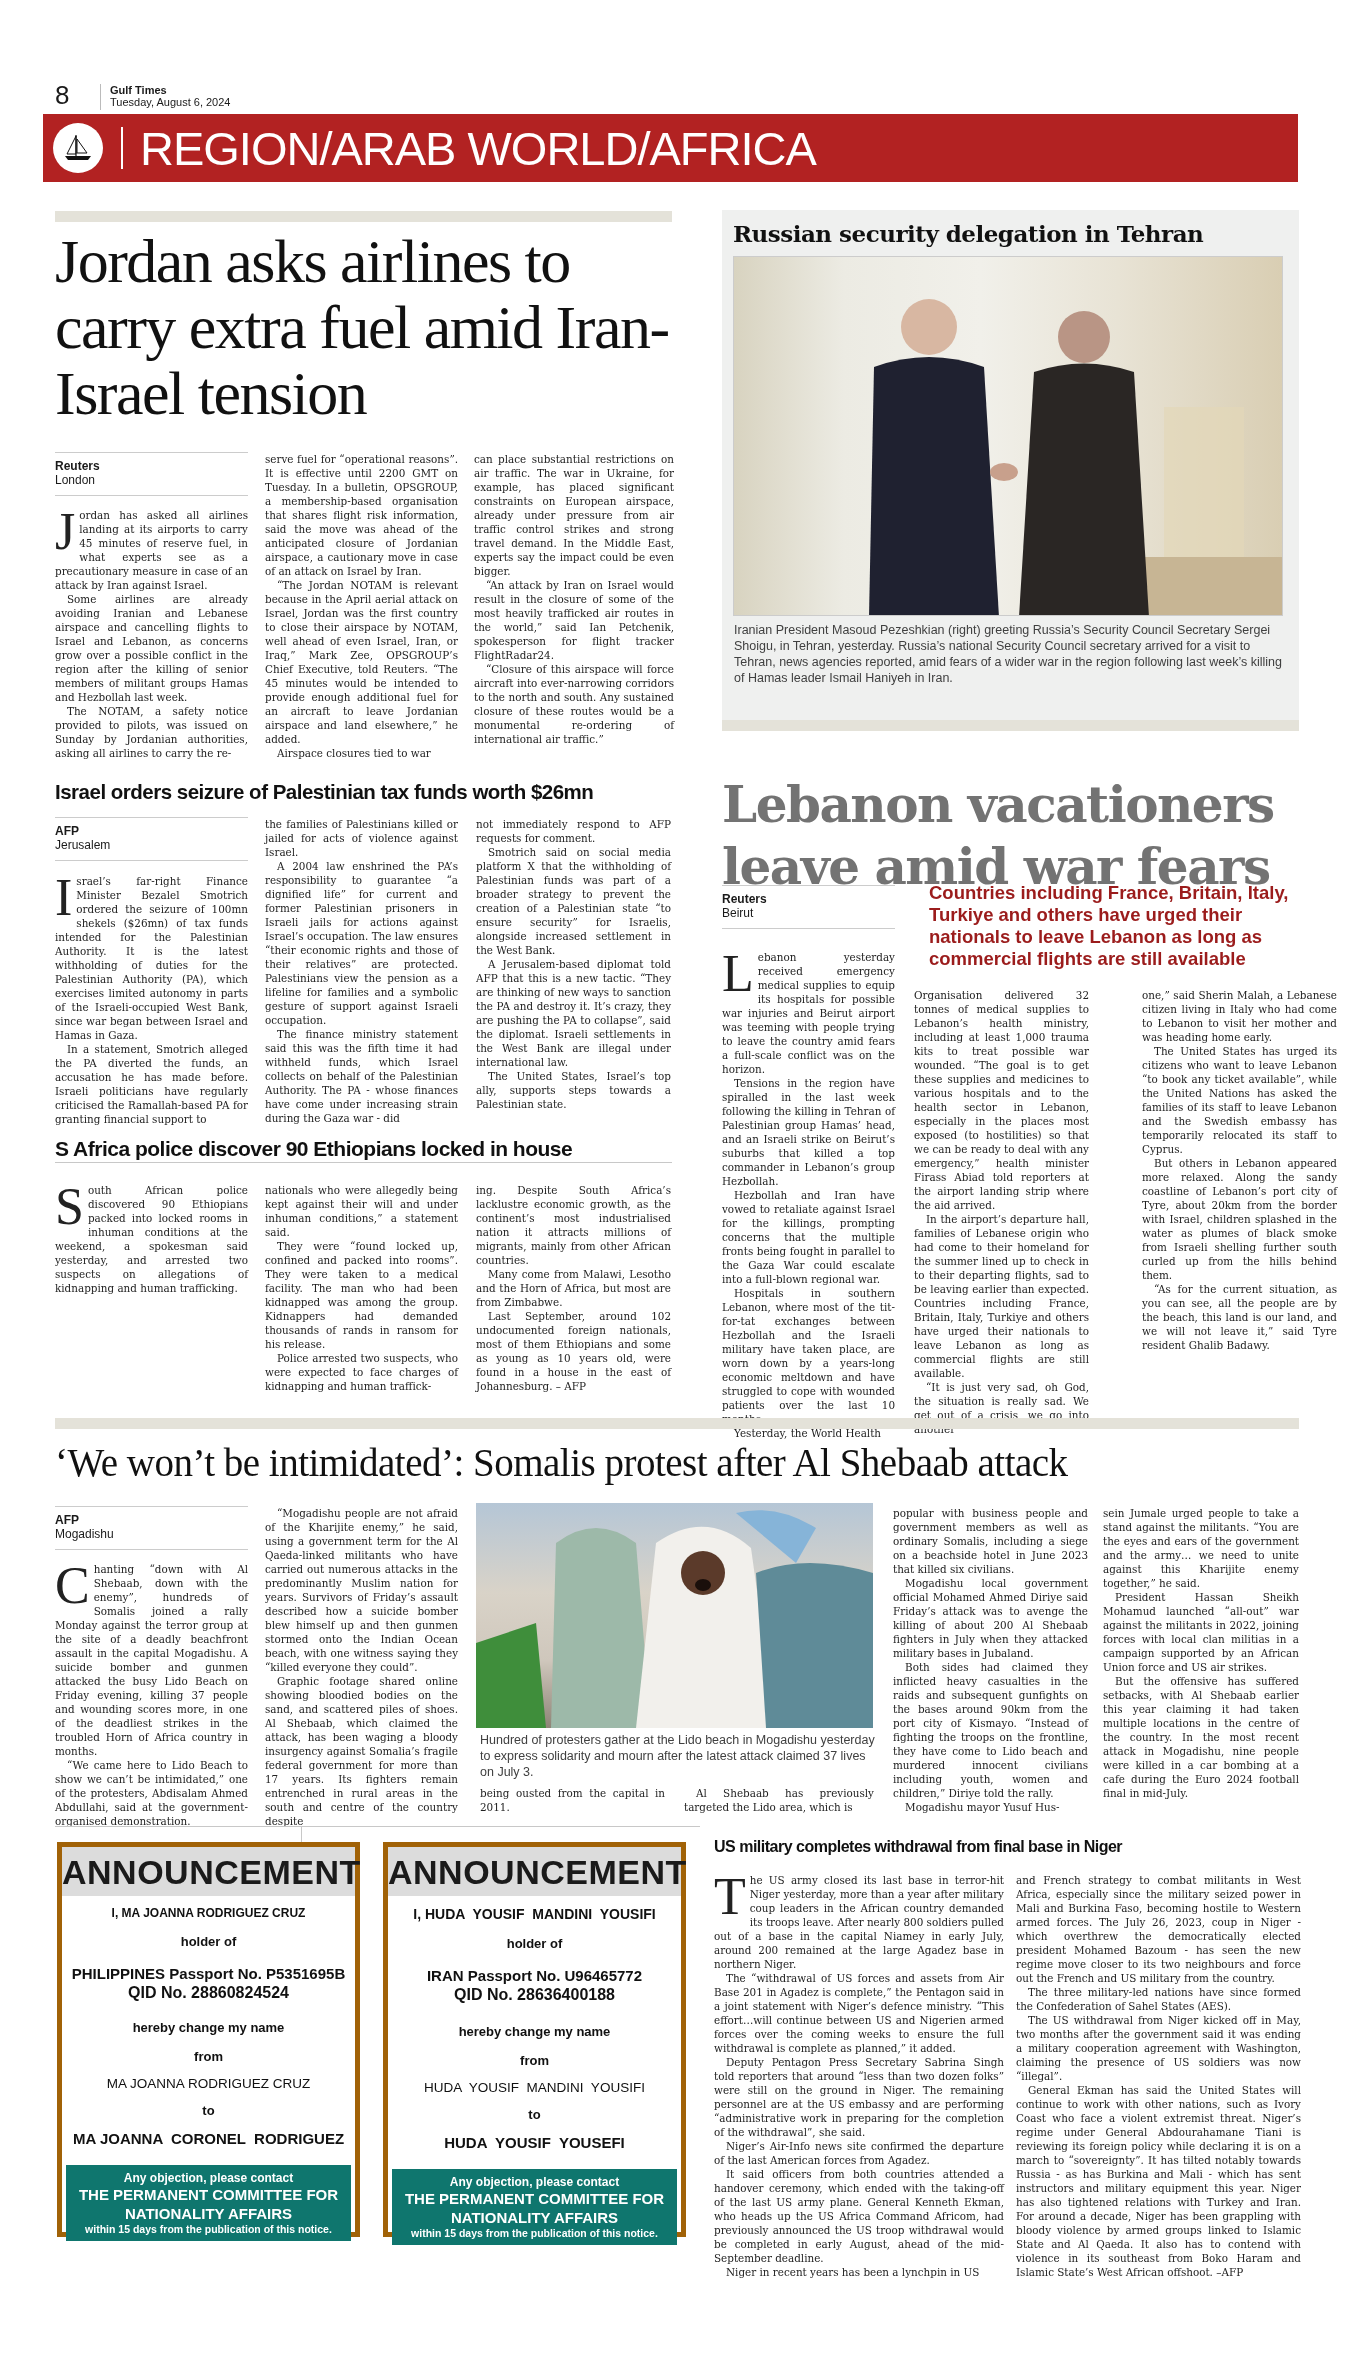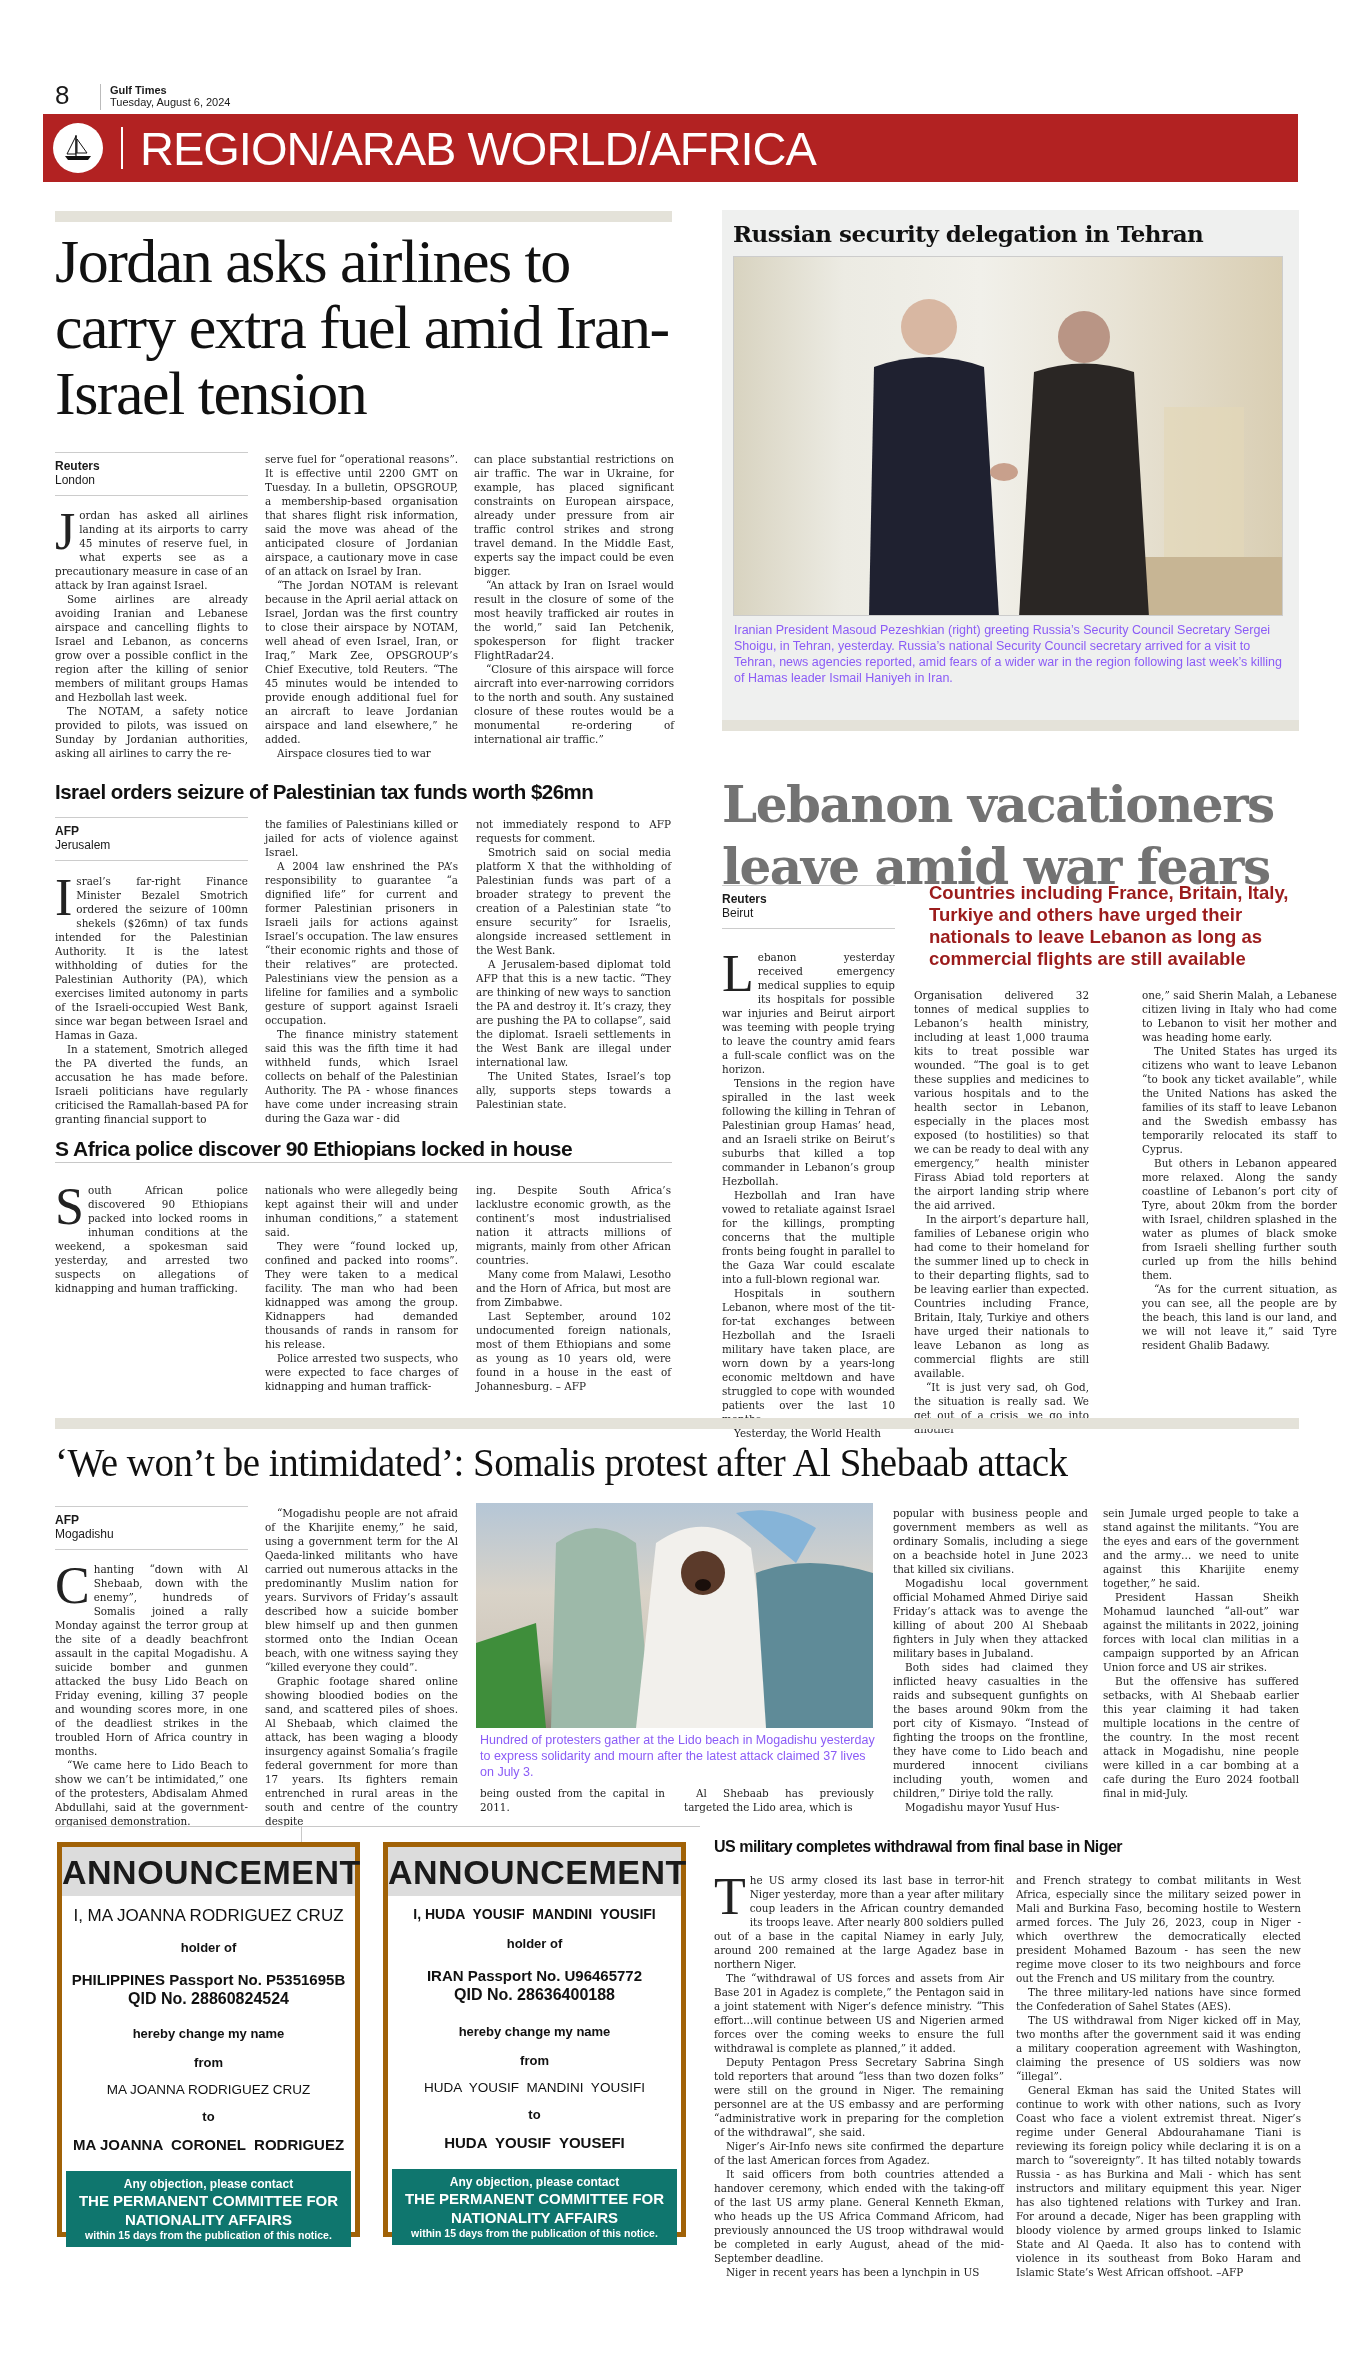--- a/index.html
+++ b/index.html
@@ -25,21 +25,21 @@
 
   .byline { border-top: 1px solid #ccc; border-bottom: 1px solid #ccc; padding: 6px 0 8px; }
   .byline .agency { font-family: "Liberation Sans", sans-serif; font-weight: bold; font-size: 12px; }
   .byline .place { font-family: "Liberation Sans", sans-serif; font-size: 12px; }
 
   .col { font-family: "DejaVu Serif", serif; font-size: 10.4px; line-height: 14px; text-align: justify; hyphens: auto; color: #222; }
   .col p { text-indent: 12px; }
   .col p.first { text-indent: 0; }
   .dropcap { float: left; font-family: "Liberation Serif", serif; font-size: 52px; line-height: 44px; padding-right: 4px; margin-top: 2px; }
 
-  .caption { font-family: "Liberation Sans", sans-serif; font-size: 12.5px; line-height: 16px; color: #8b5cf6; }
+  .caption { font-family: "Liberation Sans", sans-serif; font-size: 12.5px; line-height: 16px; color: #404040; }
 
   
   .photo-tehran { background: linear-gradient(90deg, #d8d3c0 0%, #ecebe3 20%, #f1f0ea 45%, #e8e3d5 70%, #d9ceb3 100%); overflow: hidden; }
   .photo-somalia { background: linear-gradient(180deg, #b5c6d6 0%, #d9d3c8 40%, #cfc7bc 70%, #8e8477 100%); overflow: hidden; }
 
   
   .ann { border: 5px solid #a16207; background: #fff; }
   .ann-head { background: #dcdcdc; text-align: center; font-family: "Liberation Sans", sans-serif; font-weight: bold; font-size: 34px; letter-spacing: 0.5px; padding: 6px 0 4px; }
   .ann-body { text-align: center; font-family: "Liberation Sans", sans-serif; color: #111; }
   .ann-foot { background: #0f766e; color: #fff; text-align: center; font-family: "Liberation Sans", sans-serif; padding: 6px 4px; margin: 0 4px 4px; }
@@ -210,21 +210,21 @@
   <p>President Hassan Sheikh Mohamud launched “all-out” war against the militants in 2022, joining forces with local clan militias in a campaign supported by an African Union force and US air strikes.</p>
   <p>But the offensive has suffered setbacks, with Al Shebaab earlier this year claiming it had taken multiple locations in the centre of the country. In the most recent attack in Mogadishu, nine people were killed in a car bombing at a cafe during the Euro 2024 football final in mid-July.</p>
 </div>
 
 <div class="abs rule-h" style="left:55px; top:1826px; width:645px;"></div>
 <div class="abs" style="left:301px; top:1826px; width:1px; height:40px; background:#c8c8c8;"></div>
 
 <div class="abs ann" style="left:57px; top:1842px; width:303px; height:395px;">
   <div class="ann-head">ANNOUNCEMENT</div>
   <div class="ann-body">
-    <div style="font-size:17px; font-weight:normal; margin-top:10px;">I,  MA JOANNA RODRIGUEZ CRUZ</div>
+    <div style="font-size:12px; font-weight:bold; margin-top:10px;">I,  MA JOANNA RODRIGUEZ CRUZ</div>
     <div style="font-size:13px; font-weight:bold; margin-top:14px;">holder of</div>
     <div style="font-size:15px; font-weight:bold; margin-top:16px;">PHILIPPINES Passport No. P5351695B</div>
     <div style="font-size:16px; font-weight:bold; margin-top:2px;">QID No. 28860824524</div>
     <div style="font-size:13px; font-weight:bold; margin-top:18px;">hereby change my name</div>
     <div style="font-size:13px; font-weight:bold; margin-top:14px;">from</div>
     <div style="font-size:13.5px; margin-top:12px;">MA JOANNA RODRIGUEZ CRUZ</div>
     <div style="font-size:13px; font-weight:bold; margin-top:12px;">to</div>
     <div style="font-size:15px; font-weight:bold; margin-top:12px; margin-bottom:18px; white-space:pre;">MA JOANNA  CORONEL  RODRIGUEZ</div>
   </div>
   <div class="ann-foot">

